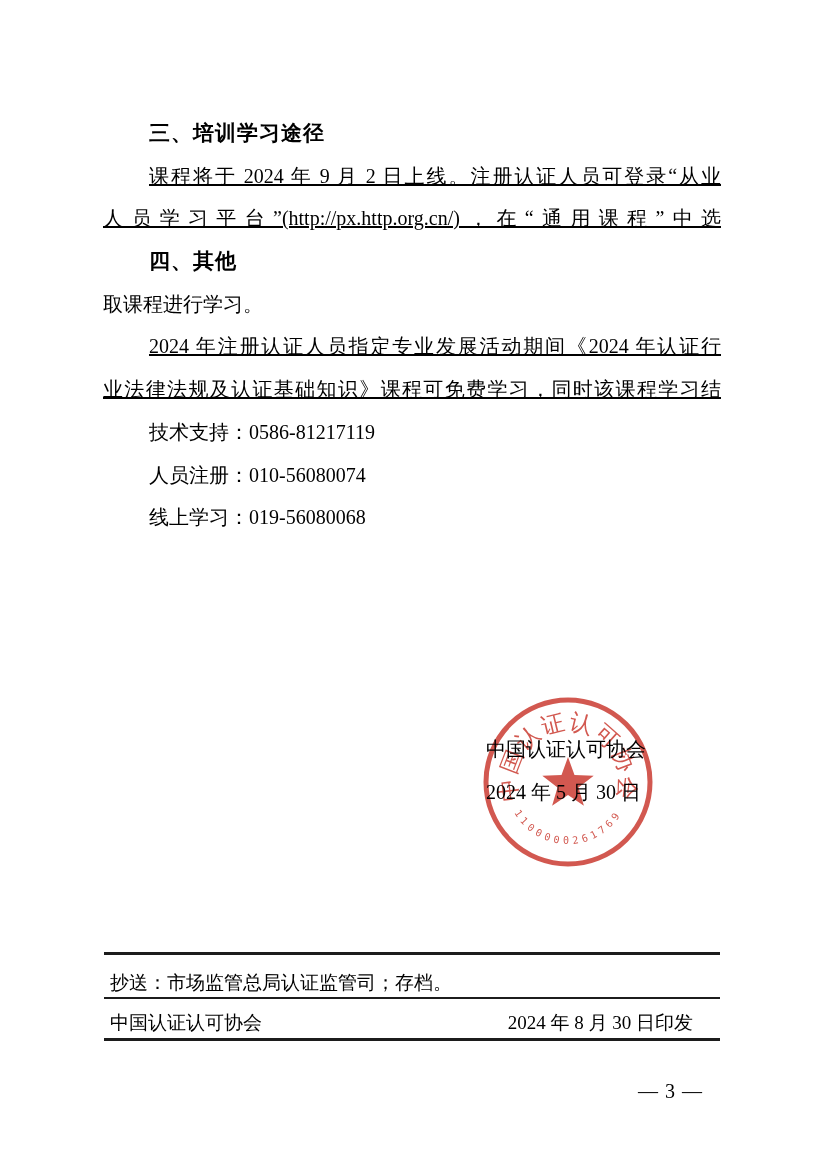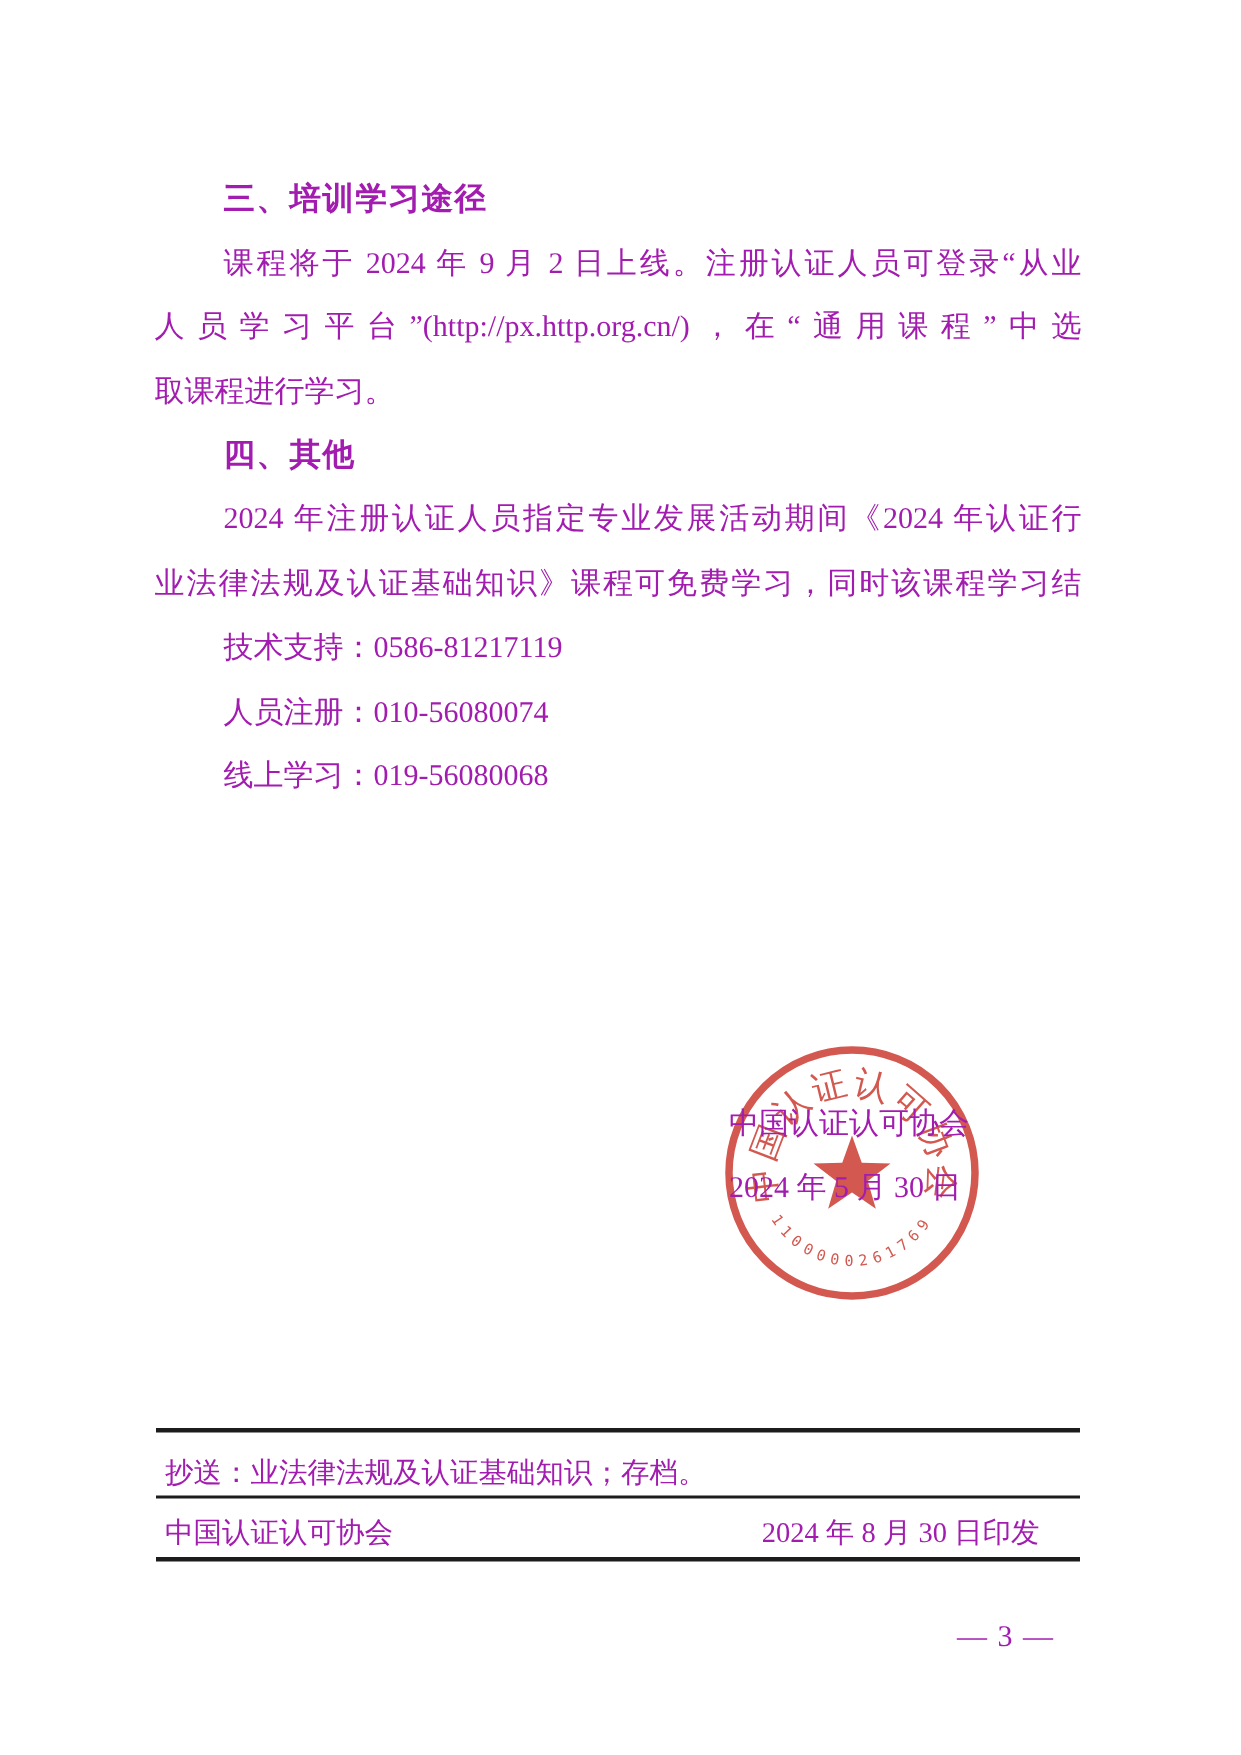--- a/index.html
+++ b/index.html
@@ -1,38 +1,39 @@
 <!DOCTYPE html>
 <html><head>
 <meta charset="utf-8">
 <style>
   html,body{margin:0;padding:0;background:#ffffff;}
   .page{
     position:relative;
     width:827px;height:1170px;
     background:#ffffff;
-    color:#a21caf;
+    color:#000000;
     font-family:"Liberation Serif","DejaVu Serif",serif;
     overflow:hidden;
   }
   
   .doc-body{
     position:absolute;
     left:103px;top:112px;width:618px;
     font-size:20px;
   }
   .line{
     height:42.7px;line-height:42.7px;
     white-space:nowrap;
   }
   .indent{padding-left:46px;}
   .fill{
     white-space:normal;
     text-align:justify;
     text-align-last:justify;
+    text-decoration:underline;
   }
   .heading{
     font-family:"Liberation Sans","DejaVu Sans",sans-serif;
     font-weight:bold;
     font-size:21px;
     letter-spacing:1px;
   }
   
   .signature{
     position:absolute;
@@ -73,23 +74,23 @@
 </head>
 <body>
 
 <div class="page">
 
   <div class="doc-body">
 
     <div class="line heading indent">三、培训学习途径</div>
     <div class="line fill indent">课程将于 2024 年 9 月 2 日上线。注册认证人员可登录“从业</div>
     <div class="line fill">人员学习平台”(http://px.http.org.cn/)，在“通用课程”中选</div>
+    <div class="line heading indent">四、其他</div>
+
     <div class="line">取课程进行学习。</div>
-
-    <div class="line heading indent">四、其他</div>
     <div class="line fill indent">2024 年注册认证人员指定专业发展活动期间《2024 年认证行</div>
     <div class="line fill">业法律法规及认证基础知识》课程可免费学习，同时该课程学习结</div>
 
     <div class="line indent">技术支持：0586-81217119</div>
     <div class="line indent">人员注册：010-56080074</div>
     <div class="line indent">线上学习：019-56080068</div>
   </div>
 
   <svg class="seal" viewBox="0 0 186 186" xmlns="http://www.w3.org/2000/svg">
     <defs>
@@ -105,21 +106,21 @@
       <textPath href="#serialArc" startOffset="50%" text-anchor="middle">1100000261769</textPath>
     </text>
   </svg>
 
   <div class="signature">
     <div class="sig-line">中国认证认可协会</div>
     <div class="sig-line">2024 年 5 月 30 日</div>
   </div>
 
   <div class="rule r1"></div>
-  <div class="cc-line">抄送：业法律法规及认证基础知识；存档。</div>
+  <div class="cc-line">抄送：市场监管总局认证监管司；存档。</div>
   <div class="rule r2"></div>
   <div class="issuer-row">
     <span class="issuer">中国认证认可协会</span>
     <span class="issue-date">2024 年 8 月 30 日印发</span>
   </div>
   <div class="rule r3"></div>
 
   <div class="page-number">— 3 —</div>
 
 </div>

